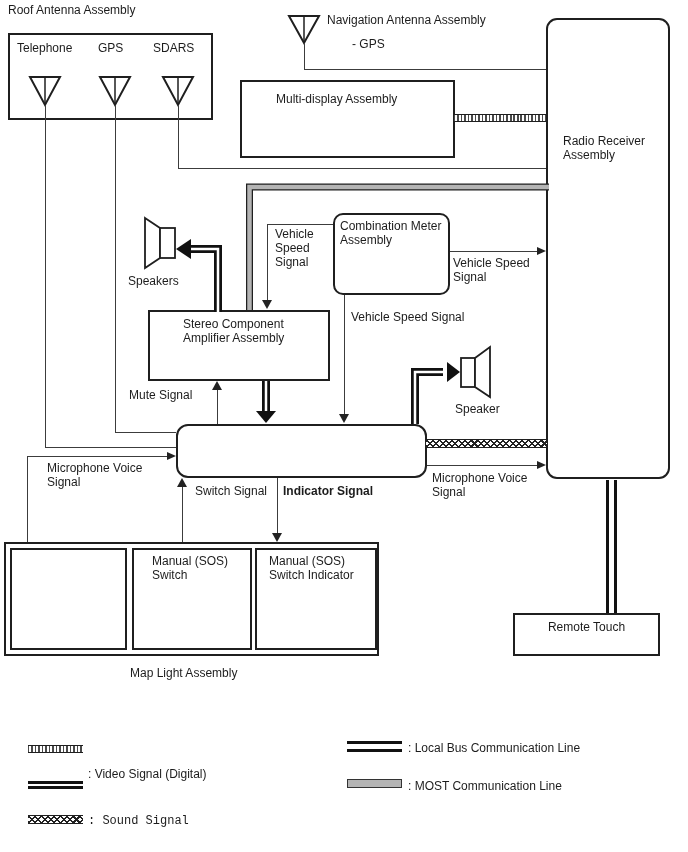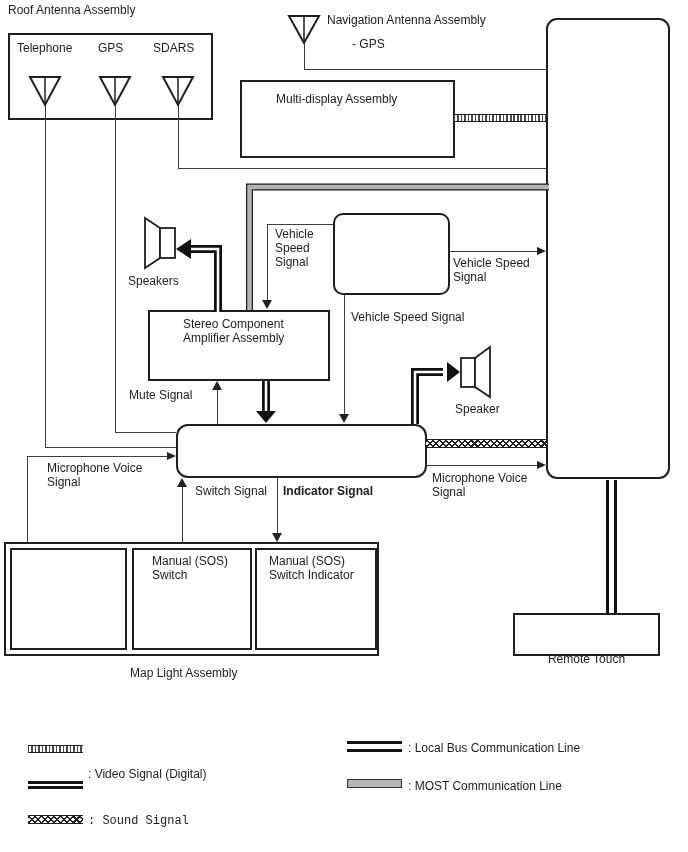--- a/index.html
+++ b/index.html
@@ -68,27 +68,29 @@
   <div class="vl" style="left:178px;top:105px;height:64px;"></div>
   <div class="hl" style="left:178px;top:168px;width:369px;"></div>
   <div class="vl" style="left:304px;top:43px;height:27px;"></div>
   <div class="hl" style="left:304px;top:69px;width:243px;"></div>
 
   <div class="box" style="left:240px;top:80px;width:215px;height:78px;"></div>
   <div class="label" style="left:276px;top:92px;">Multi-display Assembly</div>
   <div class="video" style="left:454px;top:114px;width:93px;height:8px;"></div>
 
   <div class="box rbox" style="left:546px;top:18px;width:124px;height:461px;"></div>
+  <div class="label wrap" style="left:563px;top:134px;width:100px;">Radio Receiver Assembly</div>
 
   <svg style="left:243px;top:180px;" width="306" height="132">
     <path d="M6.5,130 L6.5,7 L306,7" fill="none" stroke="#1f1f1f" stroke-width="7"></path>
     <path d="M6.5,130 L6.5,7 L306,7" fill="none" stroke="#b4b4b4" stroke-width="4.5"></path>
   </svg>
 
   <div class="box rbox" style="left:333px;top:213px;width:117px;height:82px;border-radius:10px;"></div>
+  <div class="label wrap" style="left:340px;top:219px;width:106px;">Combination Meter Assembly</div>
 
   <div class="hl" style="left:267px;top:224px;width:66px;"></div>
   <div class="vl" style="left:267px;top:224px;height:77px;"></div>
   <div class="arr-d" style="left:262px;top:300px;"></div>
   <div class="label wrap" style="left:275px;top:227px;width:50px;">Vehicle Speed Signal</div>
 
   <div class="hl" style="left:450px;top:251px;width:88px;"></div>
   <div class="arr-r" style="left:537px;top:247px;"></div>
   <div class="label wrap" style="left:453px;top:256px;width:92px;">Vehicle Speed Signal</div>
 
@@ -155,21 +157,21 @@
   <div class="box" style="left:4px;top:542px;width:375px;height:114px;border-width:2px;"></div>
   <div class="box" style="left:10px;top:548px;width:117px;height:102px;"></div>
   <div class="box" style="left:132px;top:548px;width:120px;height:102px;"></div>
   <div class="label wrap" style="left:152px;top:554px;width:96px;">Manual (SOS) Switch</div>
   <div class="box" style="left:255px;top:548px;width:122px;height:102px;"></div>
   <div class="label wrap" style="left:269px;top:554px;width:102px;">Manual (SOS) Switch Indicator</div>
   <div class="label" style="left:130px;top:666px;">Map Light Assembly</div>
 
   <div class="lb-v" style="left:606px;top:480px;width:11px;height:133px;"></div>
   <div class="box" style="left:513px;top:613px;width:147px;height:43px;"></div>
-  <div class="label ctr" style="left:513px;top:652px;width:147px;">Remote Touch</div>
+  <div class="label ctr" style="left:513px;top:620px;width:147px;">Remote Touch</div>
 
   <div class="video" style="left:28px;top:745px;width:55px;height:8px;"></div>
   <div class="label" style="left:88px;top:767px;">: Video Signal (Digital)</div>
 
   <div class="soundbar" style="left:28px;top:781px;width:55px;height:8px;"></div>
   <div class="label" style="left:88px;top:814px;font-family:Liberation Mono, monospace;">: Sound Signal</div>
 
   <div class="telem" style="left:28px;top:815px;width:55px;height:9px;"></div>
 
   <div class="lb-h" style="left:347px;top:741px;width:55px;height:11px;"></div>

